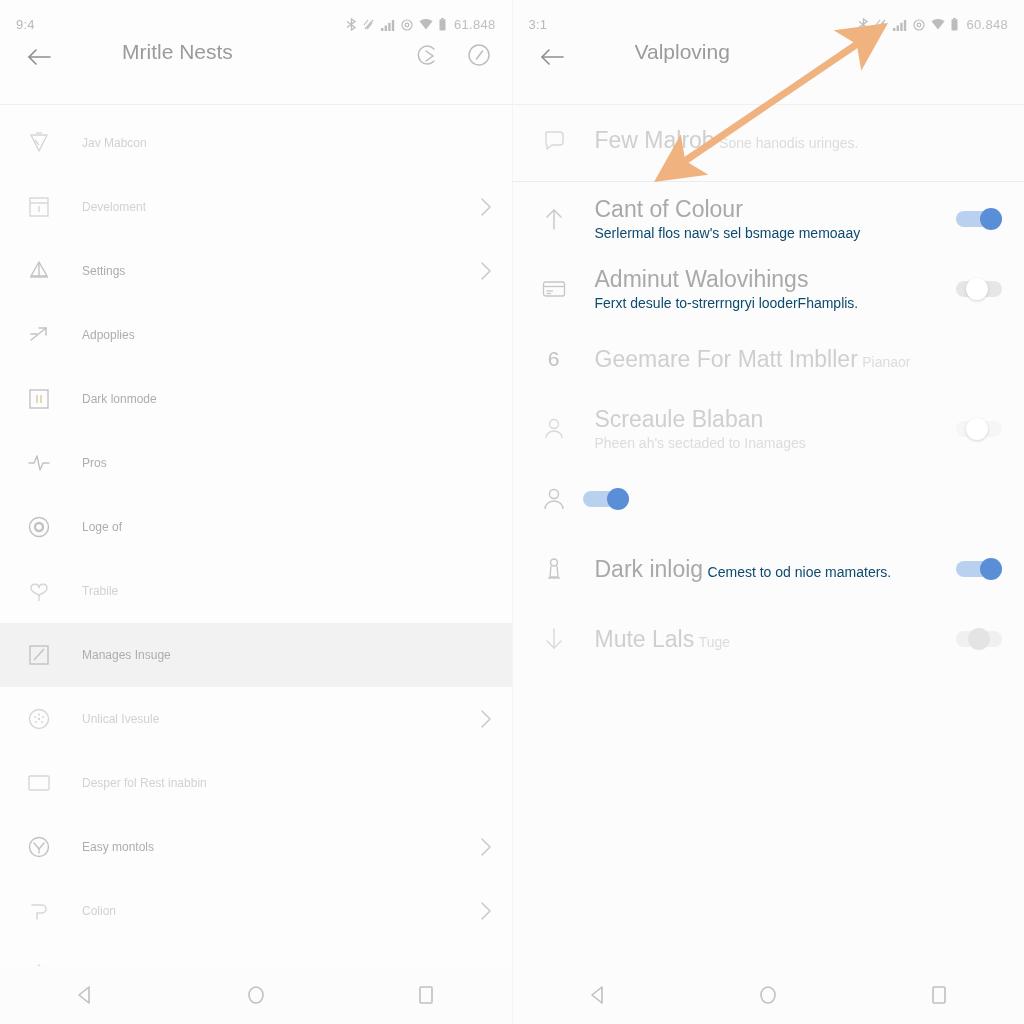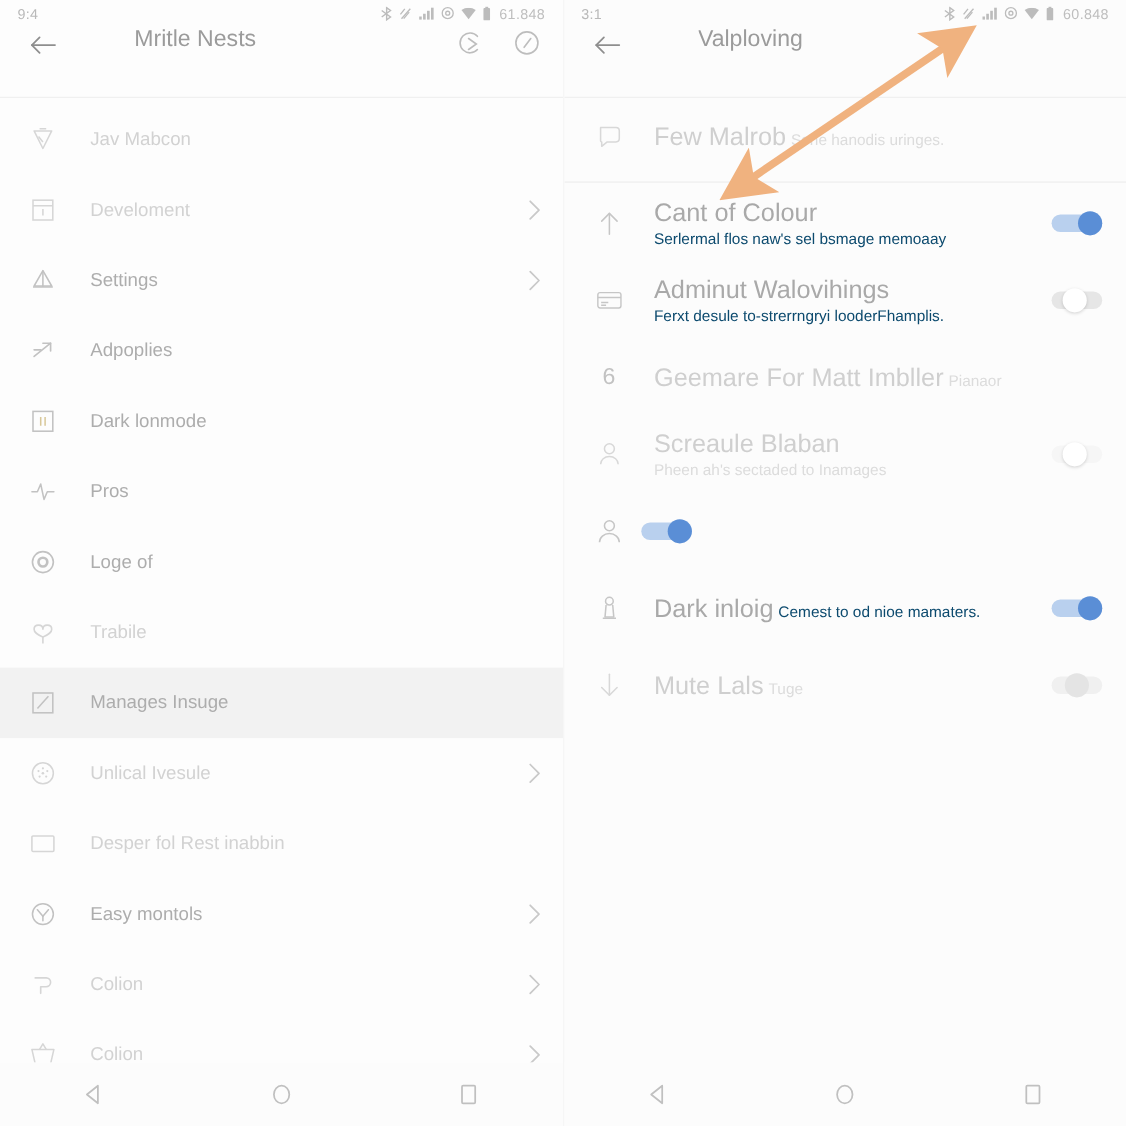--- a/index.html
+++ b/index.html
@@ -34,22 +34,22 @@
     overflow: hidden;
   }
   .phone.left  { background: #fdfdfd; }
   .phone.right { background: #fcfcfc; border-left: 1px solid #f4f4f4; }
 
   
   .statusbar {
     height: 24px;
     flex: 0 0 24px;
     display: flex;
-    align-items: center;
-    padding: 0 16px;
+    align-items: flex-end;
+    padding: 8px 16px;
     font-size: 13px;
     color: #b9b9b9;
     letter-spacing: .2px;
   }
   .statusbar .clock { flex: 0 0 auto; }
   .statusbar .spacer { flex: 1 1 auto; }
   .statusbar .sysicons {
     display: flex;
     align-items: center;
     gap: 6px;
@@ -130,21 +130,21 @@
     height: 34px;
     flex: 0 0 34px;
     display: flex;
     align-items: center;
     justify-content: center;
     color: #c2c2c2;
   }
   .row .ico svg { display: block; }
   .row .label {
     margin-left: 26px;
-    font-size: 17px;
+    font-size: 12px;
     color: #adadad;
     flex: 1 1 auto;
     white-space: nowrap;
     overflow: hidden;
   }
   .row.faded .label { color: #d2d2d2; }
   .row.faded .ico   { color: #d6d6d6; }
   .row .chev {
     flex: 0 0 auto;
     color: #c9c9c9;

